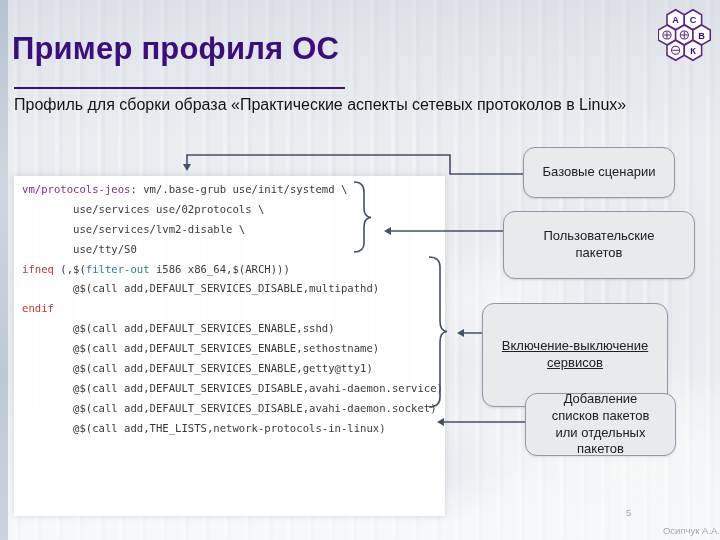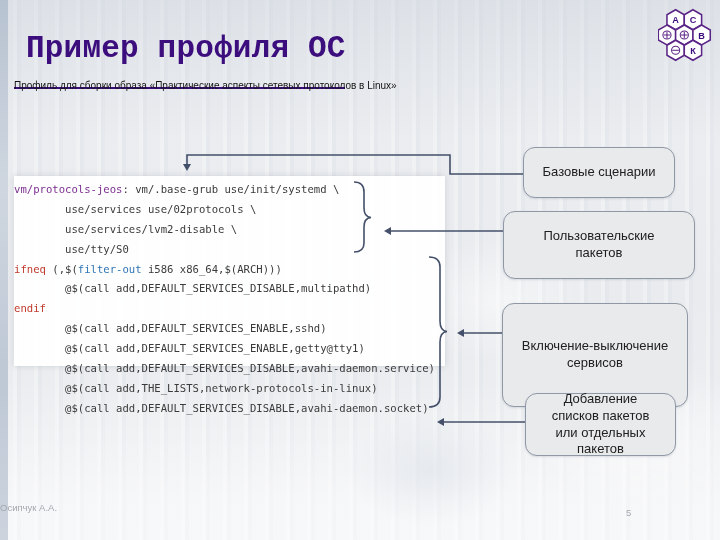--- a/index.html
+++ b/index.html
@@ -15,32 +15,32 @@
   .bg-top-shade{position:absolute;inset:0;pointer-events:none;
     background:linear-gradient(180deg, rgba(198,205,215,.40) 0%, rgba(236,238,241,0) 26%, rgba(255,255,255,0) 70%, rgba(255,255,255,.5) 92%);}
   .bg-map{position:absolute;inset:0;pointer-events:none;
     background:
       radial-gradient(140px 90px at 500px 300px, rgba(255,255,255,.55), rgba(255,255,255,0) 70%),
       radial-gradient(160px 110px at 640px 430px, rgba(255,255,255,.5), rgba(255,255,255,0) 70%),
       radial-gradient(120px 80px at 430px 470px, rgba(216,222,230,.5), rgba(255,255,255,0) 70%);}
   .bg-left-strip{position:absolute;left:0;top:0;bottom:0;width:8px;pointer-events:none;
     background:linear-gradient(180deg,#b3bfce 0%,#ccd4de 35%,#b9c4d2 70%,#c7cfda 100%);opacity:.9;}
   
-  .title{position:absolute;left:26px;top:31px;font-size:31px;font-weight:bold;color:var(--accent);letter-spacing:.2px;font-family:Liberation Mono, monospace;}
+  .title{position:absolute;left:12px;top:31px;font-size:31px;font-weight:bold;color:var(--accent);letter-spacing:.2px;}
   .title-rule{position:absolute;left:14px;top:87px;width:331px;height:2px;background:var(--accent);}
-  .subtitle{position:absolute;left:14px;top:80px;font-size:10px;color:#141414;}
+  .subtitle{position:absolute;left:14px;top:96px;font-size:16px;color:#141414;}
   
   .logo{position:absolute;top:8px;right:8px;}
   .logo text{font-family:"Liberation Sans",sans-serif;font-size:9px;font-weight:bold;fill:var(--accent);}
   
   .codeblock{
-    position:absolute;left:14px;top:176px;width:431px;height:190px;
+    position:absolute;left:14px;top:176px;width:431px;height:340px;
     background:rgba(255,255,255,.94);
     box-shadow:0 0 6px rgba(110,122,140,.25);
-    padding:4px 0 0 0;box-sizing:border-box;
+    padding:4px 0 0 8px;box-sizing:border-box;
     font-family:"DejaVu Sans Mono","Liberation Mono",monospace;
     font-size:10.6px;color:var(--code-plain);
   }
   .code-line{white-space:pre;line-height:19.9px;height:19.9px;}
   .seg-plain{color:var(--code-plain);}
   .seg-target{color:var(--code-target);}
   .seg-kw{color:var(--code-kw);}
   .seg-fn{color:var(--code-fn);}
   
   .overlay{position:absolute;inset:0;pointer-events:none;}
@@ -49,24 +49,24 @@
   
   .callout{
     position:absolute;display:flex;align-items:center;justify-content:center;
     background:#e9eaec;border:1px solid #8f98a5;border-radius:12px;
     color:#202020;font-size:13px;line-height:1.28;text-align:center;
     white-space:pre-line;box-shadow:0 1px 2px rgba(90,100,120,.18);
     box-sizing:border-box;padding:20px 8px;
   }
   .callout-1{left:523px;top:147px;width:152px;height:51px;}
   .callout-2{left:503px;top:211px;width:192px;height:68px;}
-  .callout-3{left:502px;top:303px;width:186px;height:104px;}
+  .callout-3{left:482px;top:303px;width:186px;height:104px;text-decoration:underline;}
   .callout-4{left:525px;top:393px;width:151px;height:63px;}
   
-  .footer-author{position:absolute;left:0;right:0;top:502px;text-align:left;font-size:9.5px;color:#a3a8ae;}
+  .footer-author{position:absolute;left:0;right:0;top:525px;text-align:right;font-size:9.5px;color:#a3a8ae;}
   .footer-page{position:absolute;left:626px;top:507px;font-size:9.5px;color:#a3a8ae;}
 </style>
 </head>
 <body>
 
 <div class="slide" style="--accent: #3c0d7d; --line: #44506a; --code-plain: #3a3a3a; --code-target: #7b2d90; --code-kw: #c0392b; --code-fn: #2e75b5;">
 
   <div class="bg-racks"></div>
   <div class="bg-top-shade"></div>
   <div class="bg-map"></div>
@@ -102,24 +102,25 @@
 
   <div class="codeblock">
       <div class="code-line"><span class="seg-target">vm/protocols-jeos</span><span class="seg-plain">: vm/.base-grub use/init/systemd \</span></div>
       <div class="code-line"><span class="seg-plain">        use/services use/02protocols \</span></div>
       <div class="code-line"><span class="seg-plain">        use/services/lvm2-disable \</span></div>
       <div class="code-line"><span class="seg-plain">        use/tty/S0</span></div>
       <div class="code-line"><span class="seg-kw">ifneq</span><span class="seg-plain"> (,$(</span><span class="seg-fn">filter-out</span><span class="seg-plain"> i586 x86_64,$(ARCH)))</span></div>
       <div class="code-line"><span class="seg-plain">        @$(call add,DEFAULT_SERVICES_DISABLE,multipathd)</span></div>
       <div class="code-line"><span class="seg-kw">endif</span></div>
       <div class="code-line"><span class="seg-plain">        @$(call add,DEFAULT_SERVICES_ENABLE,sshd)</span></div>
+      <div class="code-line"><span class="seg-plain">        @$(call add,DEFAULT_SERVICES_ENABLE,sethostname)</span></div>
       <div class="code-line"><span class="seg-plain">        @$(call add,DEFAULT_SERVICES_ENABLE,getty@tty1)</span></div>
       <div class="code-line"><span class="seg-plain">        @$(call add,DEFAULT_SERVICES_DISABLE,avahi-daemon.service)</span></div>
+      <div class="code-line"><span class="seg-plain">        @$(call add,DEFAULT_SERVICES_DISABLE,avahi-daemon.socket)</span></div>
       <div class="code-line"><span class="seg-plain">        @$(call add,THE_LISTS,network-protocols-in-linux)</span></div>
-      <div class="code-line"><span class="seg-plain">        @$(call add,DEFAULT_SERVICES_DISABLE,avahi-daemon.socket)</span></div>
     </div>
 
   <svg class="overlay" width="720" height="540" viewBox="0 0 720 540">
 
     <path d="M 354 182 Q 364 182 364 192 L 364 208 Q 364 217 371 217.5 Q 364 218 364 227 L 364 243 Q 364 252 354 252"></path>
 
     <path d="M 429 257 Q 440 257 440 267 L 440 321 Q 440 331 447 331.5 Q 440 332 440 342 L 440 397 Q 440 407 429 407"></path>
 
     <polyline points="523,174 450,174 450,155 187,155 187,164"></polyline>
     <polygon points="183,164 191,164 187,171"></polygon>

